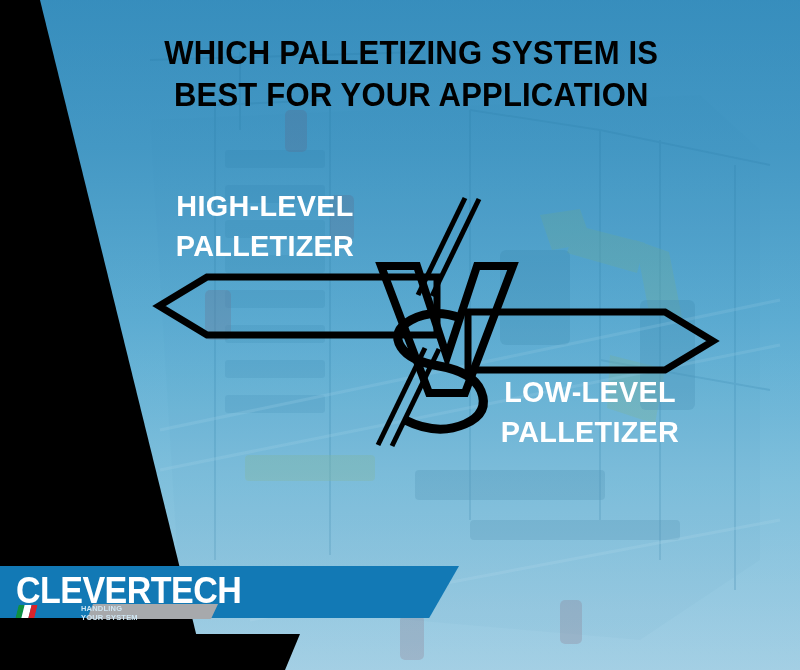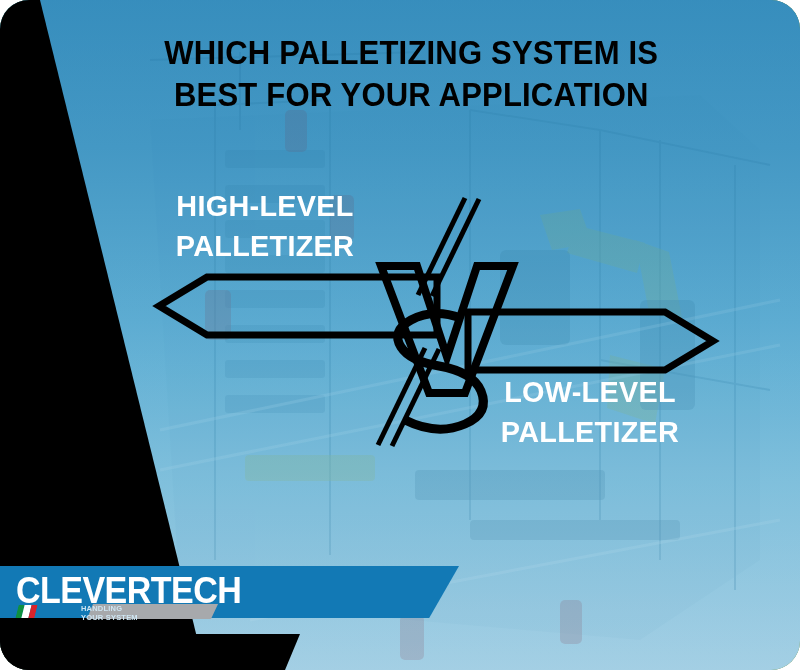--- a/index.html
+++ b/index.html
@@ -3,21 +3,20 @@
 <meta charset="utf-8">
 <style>
   html,body{margin:0;padding:0;background:#fff;}
   body{font-family:"Liberation Sans",sans-serif;}
 
   #poster{
     position:relative;
     width:800px;height:670px;
     overflow:hidden;
     background:#4d7c0f;
-    border-radius:29px;
   }
 
   
   .bg-base{
     position:absolute;inset:0;
     background:linear-gradient(180deg,#3f93c0 0%,#4a9bc6 22%,#62aed3 48%,#85c2dd 72%,#a3cfe4 100%);
   }
   .bg-photo{position:absolute;inset:0;opacity:.55;}
   .bg-tint{
     position:absolute;inset:0;

